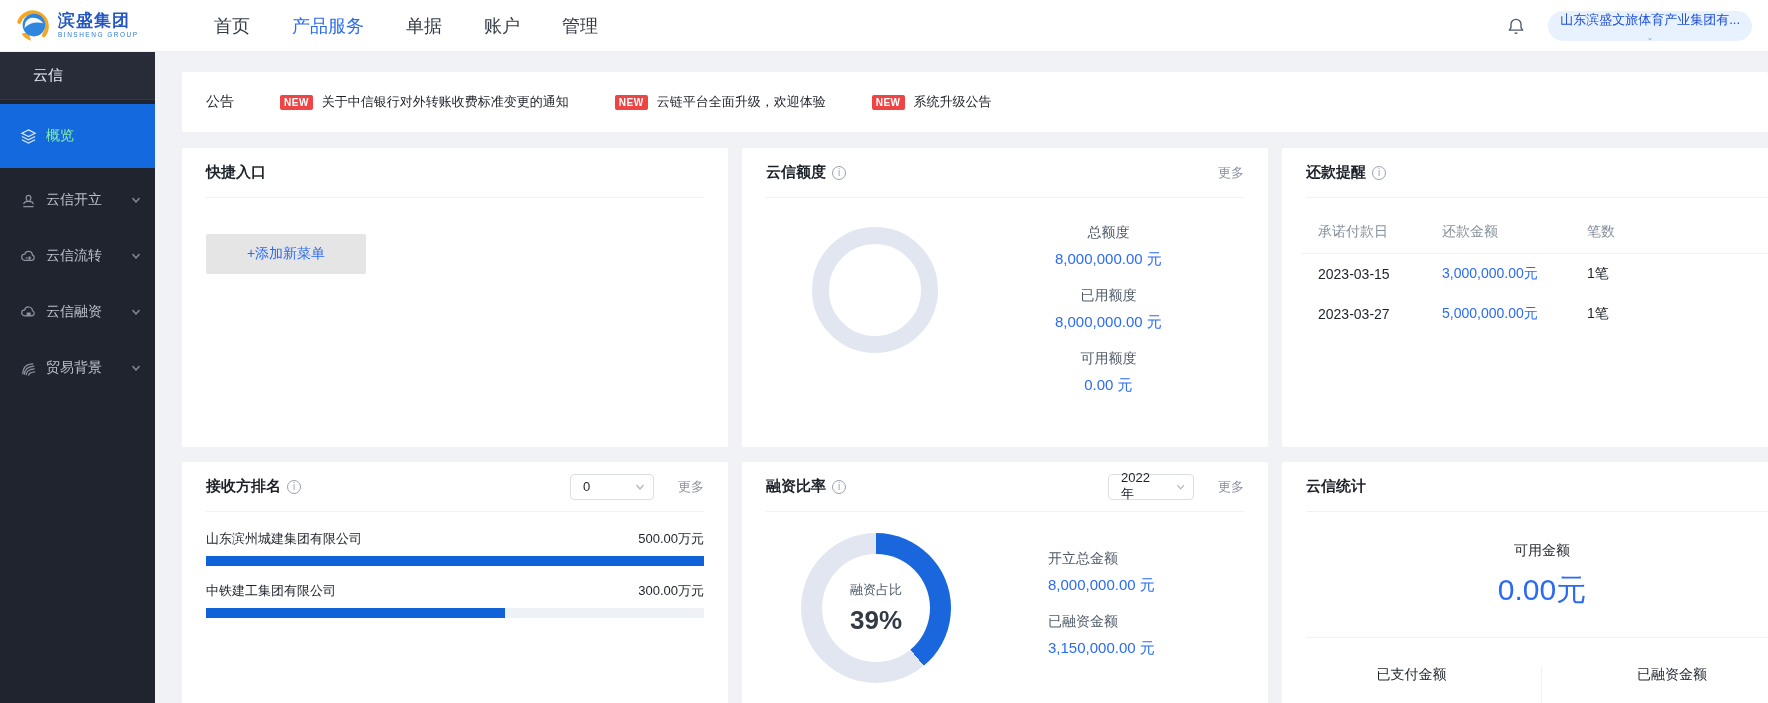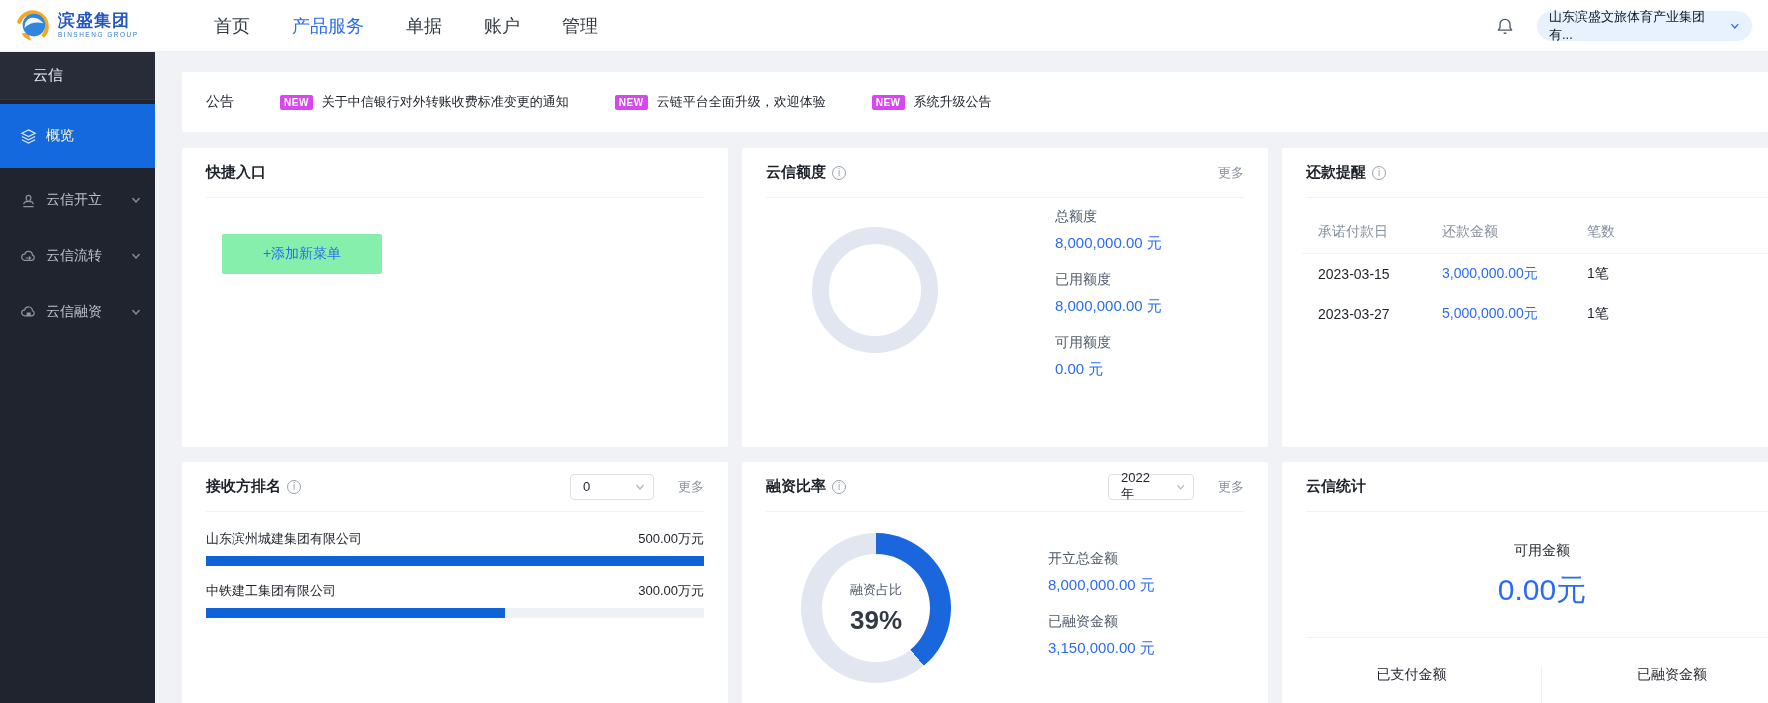--- a/index.html
+++ b/index.html
@@ -12,61 +12,61 @@
   .logo { display:flex; align-items:center; gap:8px; width:170px; }
   .logo-text { display:flex; flex-direction:column; line-height:1; }
   .logo-cn { color:#2457c5; font-weight:bold; font-size:17px; letter-spacing:1px; }
   .logo-en { color:#2f7ddc; font-size:6.5px; letter-spacing:1.5px; margin-top:3px; }
   .topnav { display:flex; align-items:center; gap:42px; margin-left:28px; font-size:18px; color:#333a45; }
   .topnav .nav-item { cursor:pointer; }
   .topnav .nav-item.active { color:#2b6bf3; }
   .top-right { margin-left:auto; display:flex; align-items:center; gap:22px; }
   .bell { width:20px; height:22px; color:#4e5969; }
   .company-pill { background:#e7f2fe; border-radius:16px; height:30px; display:flex; align-items:center;
-                  padding:0 12px; color:#0f172a; font-size:13px; gap:8px; max-width:215px; cursor:pointer; }
+                  padding:0 12px; color:#1d4ed8; font-size:13px; gap:8px; max-width:215px; cursor:pointer;flex-direction:column; }
 
   
   .sidebar { position:absolute; top:52px; left:0; width:155px; height:699px; background:#20242e; }
   .side-title { height:48px; background:#272c38; border-bottom:1px solid #323845; color:#e8ebf2;
                 font-size:15px; display:flex; align-items:center; padding-left:33px; }
   .side-item { height:56px; display:flex; align-items:center; padding-left:20px; color:#bac0cc;
                font-size:14px; cursor:pointer; position:relative; }
-  .side-item.active { height:64px; background:#1569df; color:#fef9c3; margin:4px 0; }
+  .side-item.active { height:64px; background:#1569df; color:#86efac; margin:4px 0; }
   .side-icon { width:17px; height:17px; margin-right:9px; flex:0 0 auto; }
   .side-caret { position:absolute; right:14px; width:10px; height:10px; color:#8a90a0; }
 
   
   .content { position:absolute; left:155px; top:52px; width:1613px; height:651px; }
   .card { position:absolute; background:#fff; border-radius:2px; }
   .card-head { height:50px; margin:0 24px; border-bottom:1px solid #f0f2f5; display:flex; align-items:center; }
   .card-title { font-size:15px; font-weight:bold; color:#1d2129; }
   .info-i { display:inline-flex; width:14px; height:14px; border:1px solid #9aa2af; border-radius:50%;
             color:#9aa2af; font-size:10px; align-items:center; justify-content:center; margin-left:6px;
             font-style:normal; font-weight:normal; }
   .more-link { margin-left:auto; color:#8a919f; font-size:13px; cursor:pointer; }
 
   
   .announce { position:absolute; left:27px; top:20px; width:1586px; height:60px; background:#fff;
               border-radius:2px; display:flex; align-items:center; padding:0 24px; }
   .announce-label { font-size:14px; color:#1d2129; }
   .announce-group { display:flex; align-items:center; margin-left:46px; cursor:pointer; }
   .announce-group:first-of-type { margin-left:28px; }
-  .new-badge { background:#d946ef; color:#fff; font-size:10px; font-weight:bold; border-radius:2px;
+  .new-badge { background:#ef4444; color:#fff; font-size:10px; font-weight:bold; border-radius:2px;
                padding:2px 4px; margin-right:9px; letter-spacing:0.5px; }
   .announce-text { font-size:13px; color:#1d2129; }
 
   
-  .add-menu-btn { position:absolute; left:40px; top:86px; width:160px; height:40px; background:#86efac;
+  .add-menu-btn { position:absolute; left:24px; top:86px; width:160px; height:40px; background:#e5e5e5;
                   border:none; border-radius:2px; color:#2b6bf3; font-size:14px; cursor:pointer;
                   font-family:inherit; }
 
   
   .quota-ring { position:absolute; left:70px; top:79px; width:126px; height:126px;
                 border:17px solid #e2e6f0; border-radius:50%; }
-  .quota-stats { position:absolute; left:313px; top:60px; }
+  .quota-stats { position:absolute; left:313px; top:76px;text-align:center; }
   .stat-label { font-size:14px; color:#4e5969; }
   .stat-value { font-size:15px; color:#2b6bf3; margin-top:8px; }
   .stat-pair { margin-bottom:18px; }
 
   
   .rp-table { margin:12px 20px 0; font-size:14px; }
   .rp-row { display:flex; align-items:center; height:40px; }
   .rp-row.head { color:#86909c; border-bottom:1px solid #f0f2f5; height:44px; }
   .rp-c1 { width:140px; padding-left:16px; }
   .rp-c2 { width:145px; }
@@ -183,20 +183,32 @@
       <path d="M5 12.5 a3.2 3.2 0 0 1 0-6.4 a4.2 4.2 0 0 1 8.2 1 a2.8 2.8 0 0 1-.4 5.4z"></path>
       <rect x="7" y="9" width="4.4" height="3.6" rx="0.6" fill="#8d93a2" stroke="none"></rect>
     </svg>
     <span>云信融资</span>
     <svg class="side-caret" viewBox="0 0 10 10">
       <polyline points="1.5,3 5,7 8.5,3" fill="none" stroke="currentColor" stroke-width="1.3"></polyline>
     </svg>
   </div>
 
 
+  <div class="side-item">
+    <svg class="side-icon" viewBox="0 0 18 18" fill="none" stroke="#8d93a2" stroke-width="1.3">
+      <path d="M3 15 Q3 4 14 4"></path>
+        <path d="M4.5 15.5 Q5 7 15 6.5"></path>
+        <path d="M6.5 16 Q7 10 15.5 9.5"></path>
+        <path d="M9 16.5 Q9.5 13 16 12.5"></path>
+    </svg>
+    <span>贸易背景</span>
+    <svg class="side-caret" viewBox="0 0 10 10">
+      <polyline points="1.5,3 5,7 8.5,3" fill="none" stroke="currentColor" stroke-width="1.3"></polyline>
+    </svg>
+  </div>
 </div>
 
 <div class="content">
 
   <div class="announce">
     <span class="announce-label">公告</span>
     <span class="announce-group">
       <span class="new-badge">NEW</span>
       <span class="announce-text">关于中信银行对外转账收费标准变更的通知</span>
     </span>

